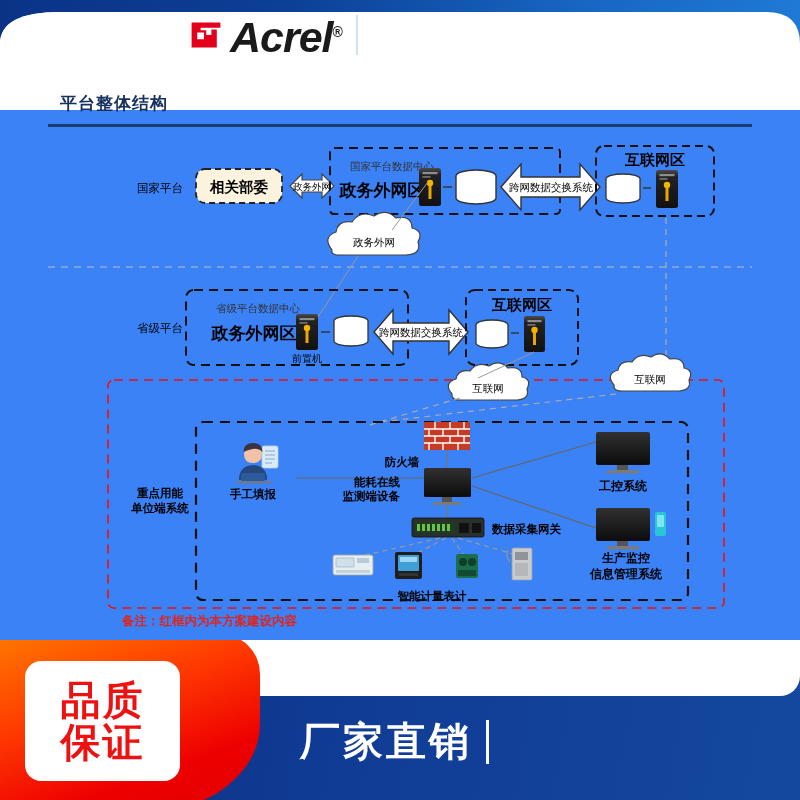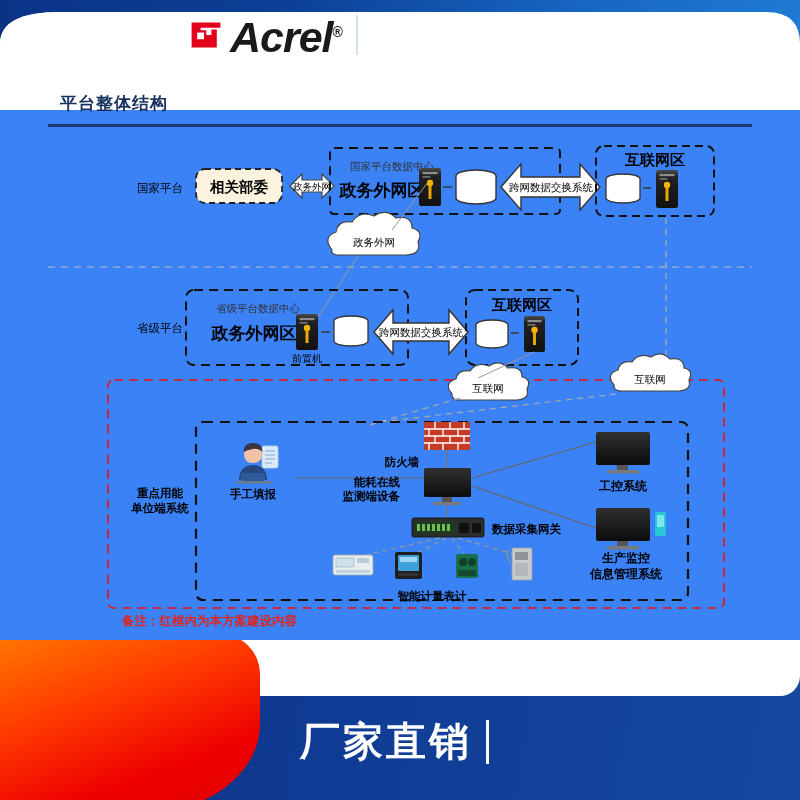--- a/index.html
+++ b/index.html
@@ -389,19 +389,23 @@
     <text x="160" y="382" font-size="11.5" font-weight="bold" text-anchor="middle" fill="#000" font-family="'Liberation Sans','DejaVu Sans',sans-serif">单位端系统</text>
 
     <text x="122" y="495" font-size="12.5" font-weight="bold" fill="#e2231a" font-family="'Liberation Sans','DejaVu Sans',sans-serif">备注：红框内为本方案建设内容</text>
   </svg>
   </div>
 
   <div class="bot">
     <div class="bot-blue"></div>
     <div class="bot-white"></div>
     <div class="bot-red"></div>
+    <div class="bot-badge">
+      <span>品质</span>
+      <span>保证</span>
+    </div>
     <div class="bot-slogan">
       <span>厂家直销</span>
       <span class="bot-sep"></span>
     </div>
   </div>
 
 </div>
 
 </body></html>

